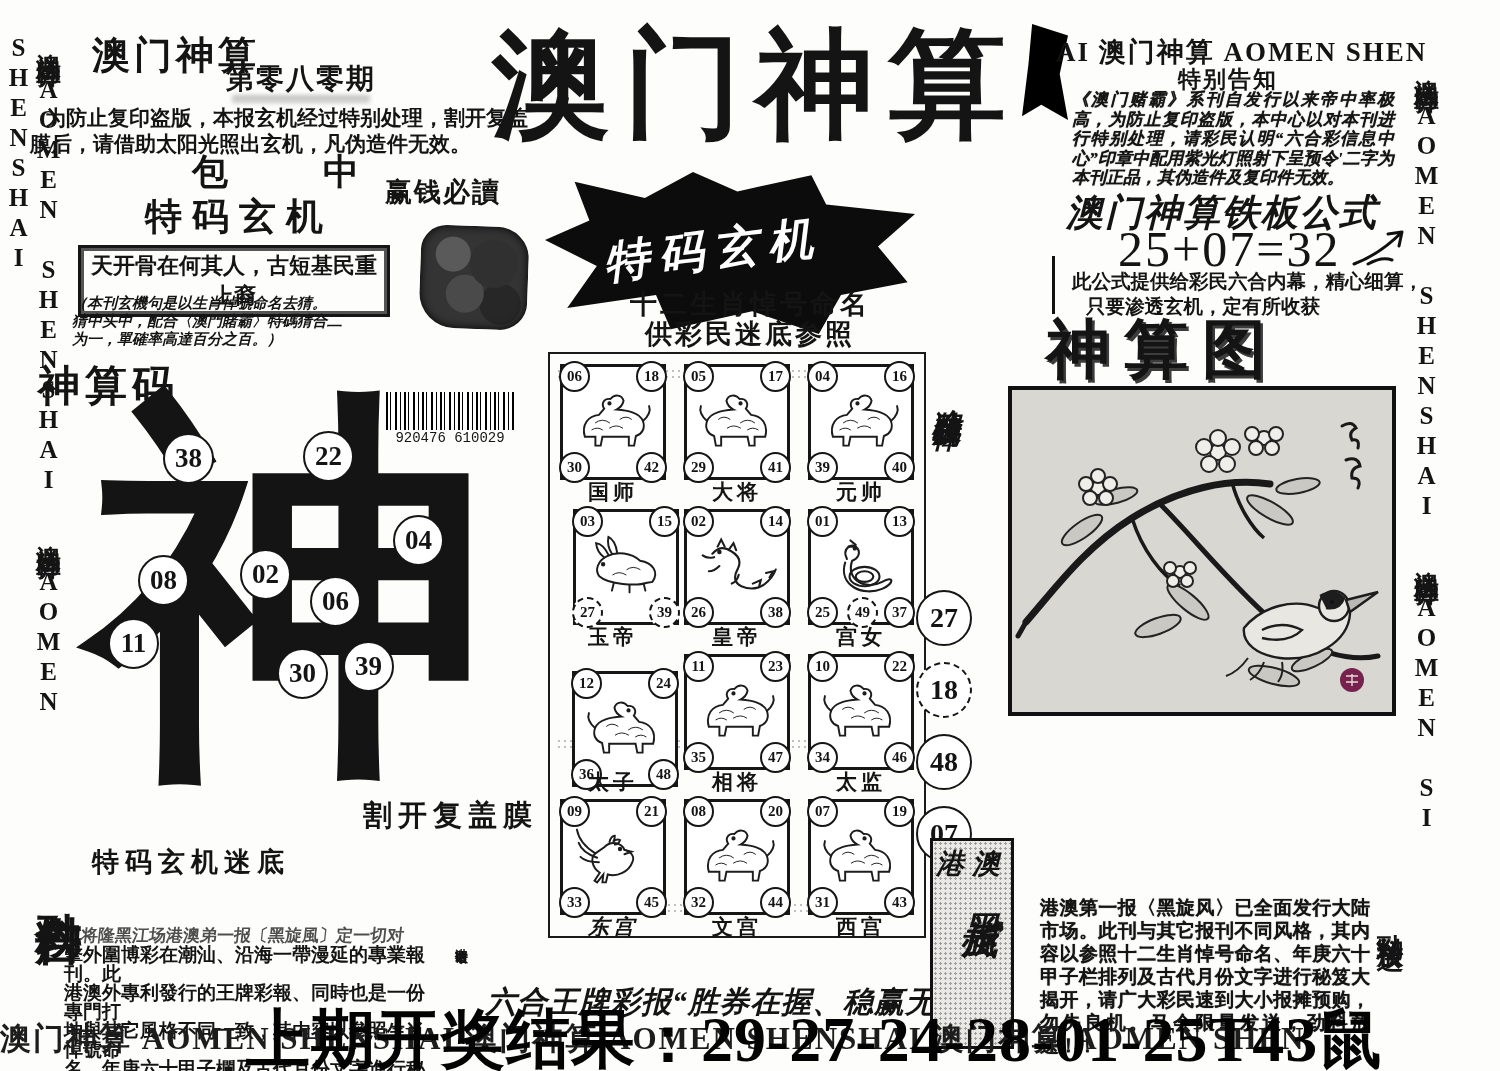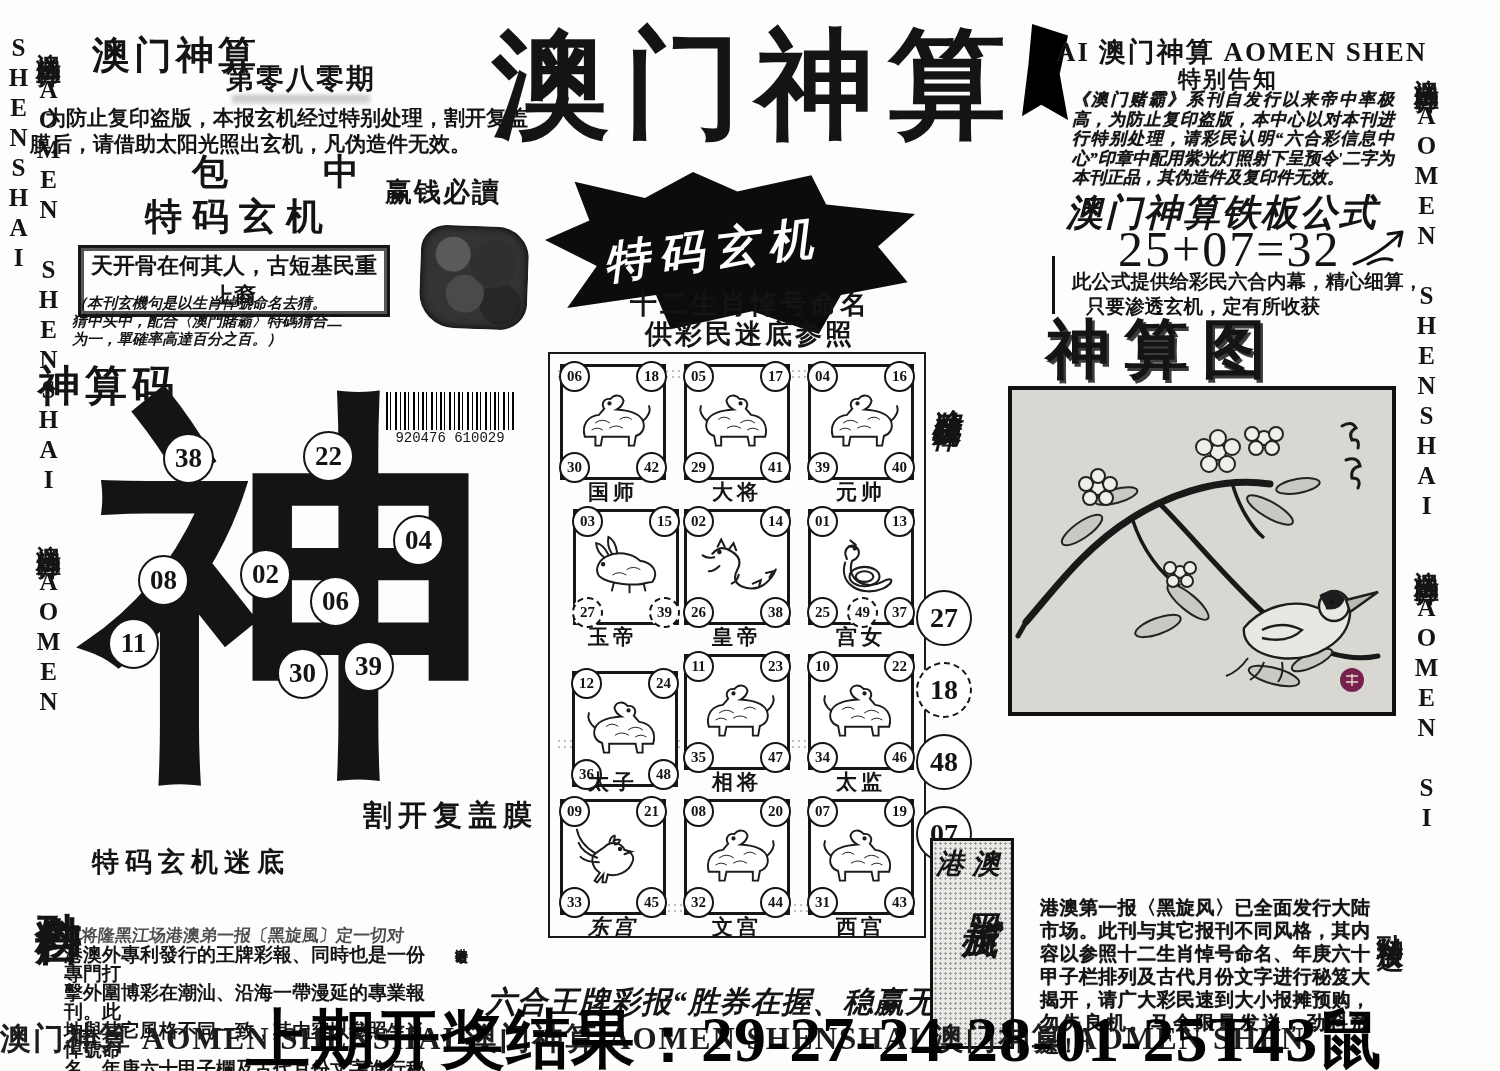--- a/index.html
+++ b/index.html
@@ -375,22 +375,22 @@
 
       <path d="M330,36 q10,-6 14,2 q-8,4 -4,12 q8,-2 6,8 M334,70 q12,-4 14,6 q-10,2 -8,12 q10,0 6,10" stroke="#191919" stroke-width="3" fill="none" stroke-linecap="round"></path>
 
       <circle cx="340" cy="290" r="12" fill="#76214e"></circle>
       <path d="M334,286 h12 M334,292 h12 M340,284 v12" stroke="#e8dcd6" stroke-width="1.4" fill="none"></path>
     </svg>
   </div>
 
   <div class="abs" style="left:64px;top:926px;width:372px;font-size:19px;font-weight:700;line-height:19px;">
     <div style="opacity:.75;transform:skewX(-6deg);font-size:17px;">即将隆黑江场港澳弟一报〔黑旋風〕定一切对</div>
+    <div>擊外圍博彩在潮汕、沿海一帶漫延的專業報刊。此</div>
     <div>港澳外專利發行的王牌彩報、同時也是一份專門打</div>
-    <div>擊外圍博彩在潮汕、沿海一帶漫延的專業報刊。此</div>
     <div>坤與其它風格不同一致，其内容以參照生肖悼號命</div>
     <div>名、年庚六十甲子欄及古代月份文字進行秘笈大揭</div>
   </div>
   <div class="abs vtext" style="left:452px;top:938px;height:80px;font-size:13px;font-weight:700;letter-spacing:1px;">港留诸敬</div>
 
   <div class="abs heavy" style="left:486px;top:982px;font-size:30px;font-style:italic;white-space:nowrap;letter-spacing:1px;">六合王牌彩报“胜券在握、稳赢无输</div>
 
   <div class="abs hxf-box" style="left:930px;top:838px;width:78px;height:205px;">
     <div class="center heavy" style="font-size:28px;font-style:italic;margin-top:4px;letter-spacing:8px;">港澳</div>
     <div class="vtext heavy" style="position:absolute;left:22px;top:44px;height:158px;font-size:36px;font-style:italic;letter-spacing:6px;">黑旋風</div>

